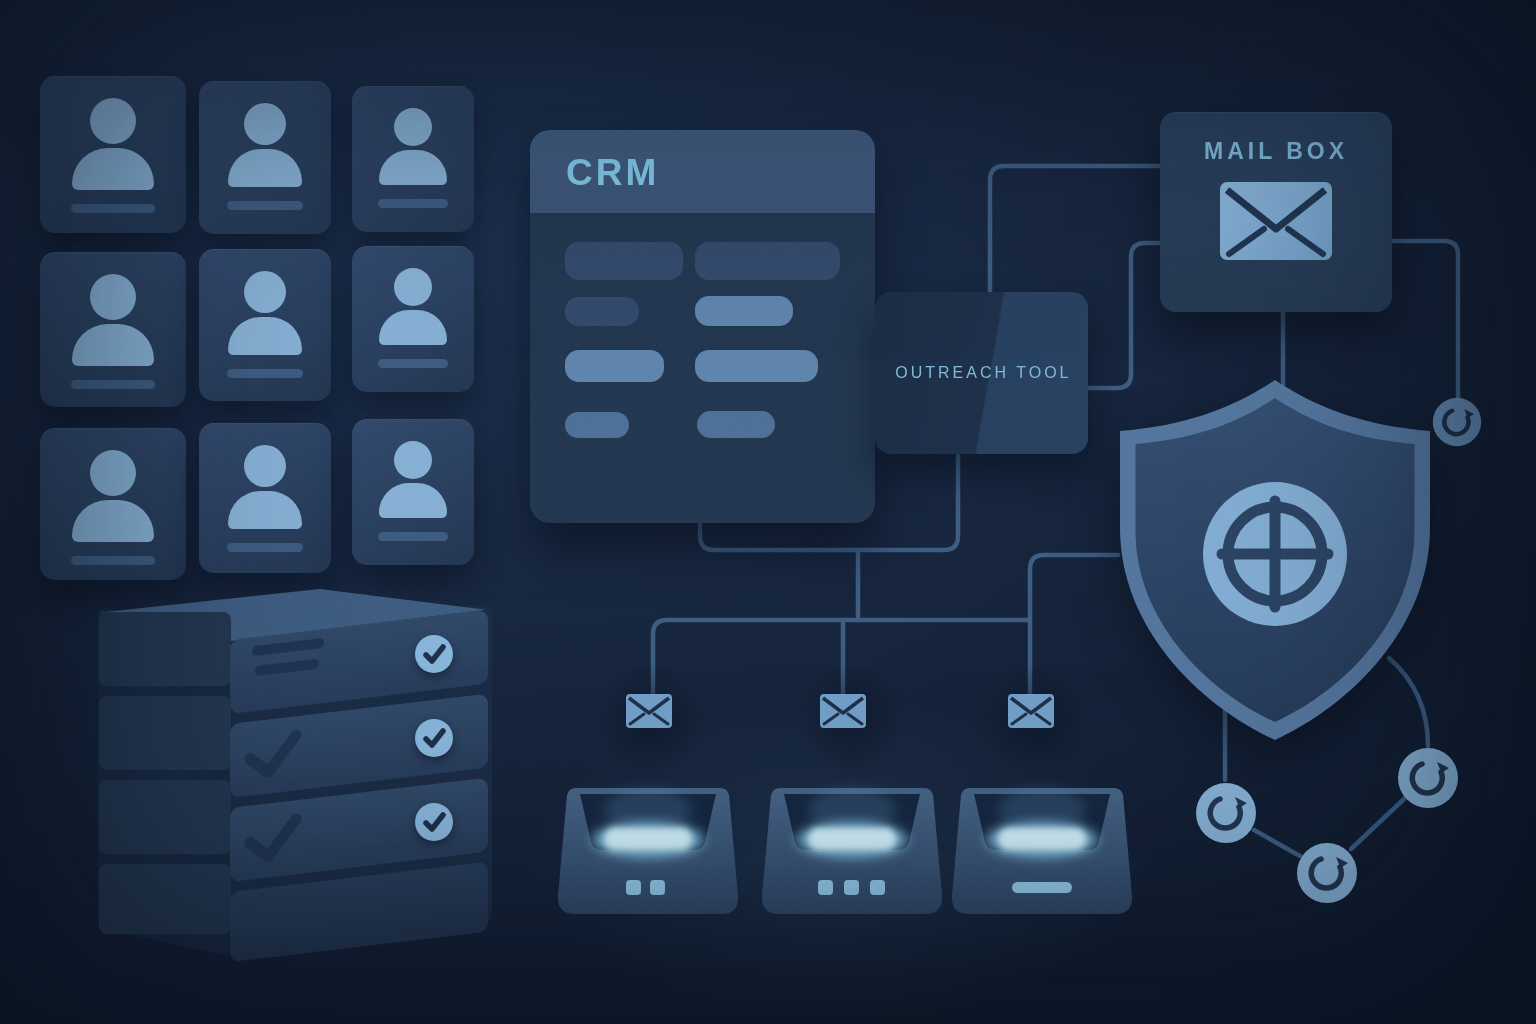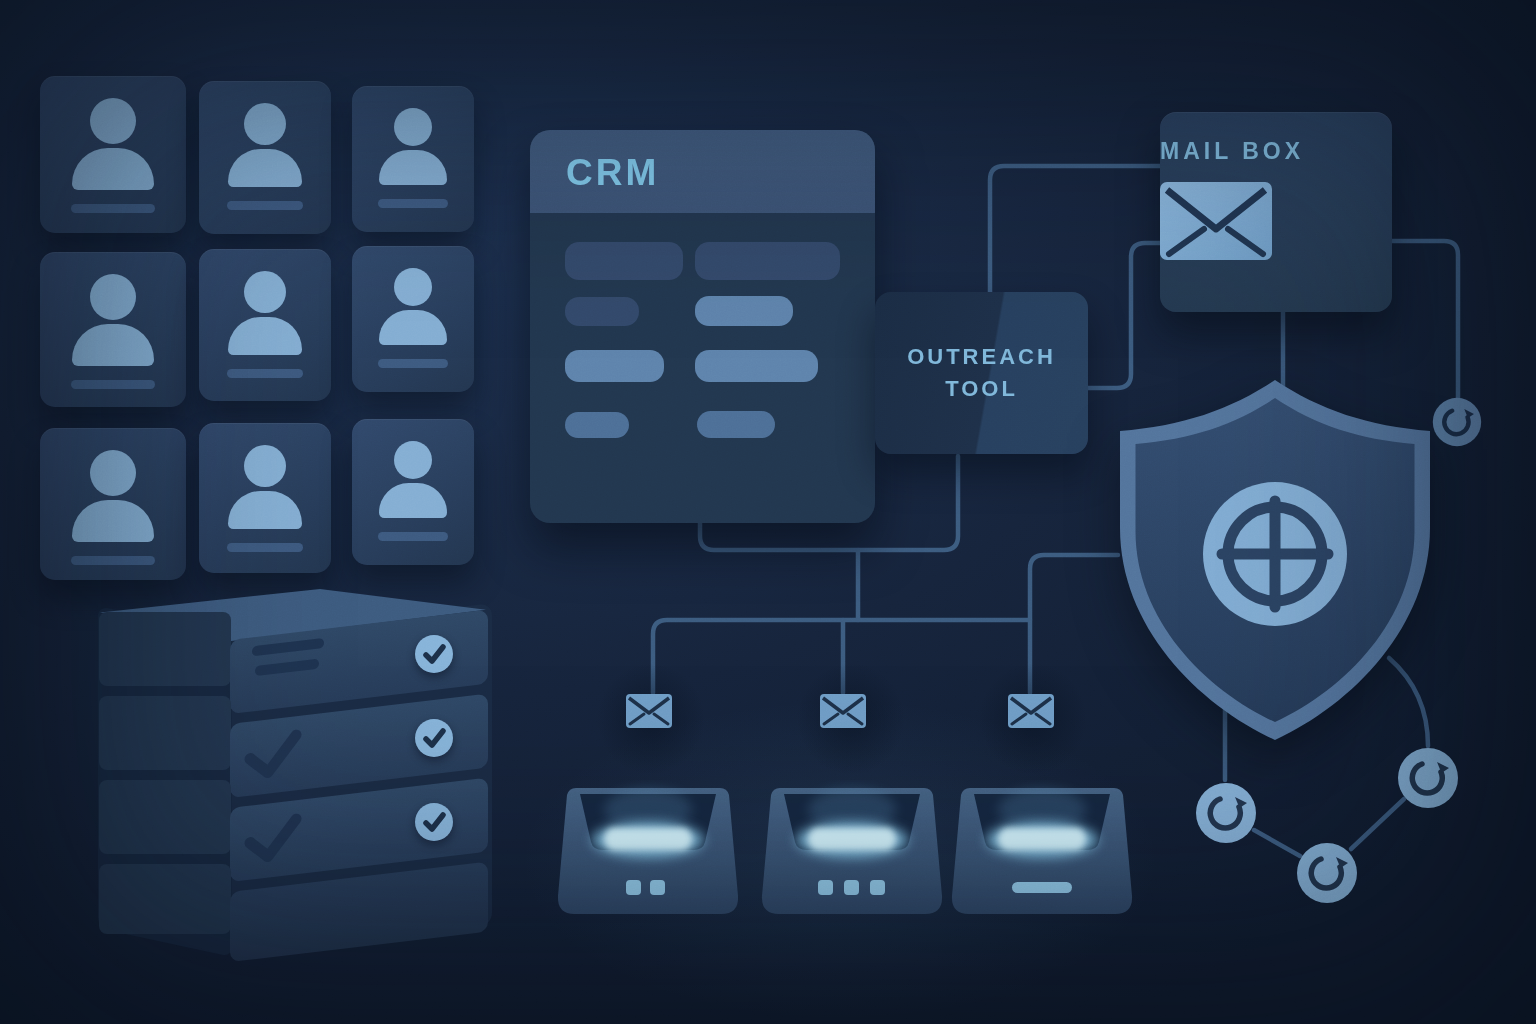--- a/index.html
+++ b/index.html
@@ -41,26 +41,26 @@
   .tone-dark{background:#33496b;}
   .tone-light{background:#5e83ac;}
   .tone-medium{background:#4d6f97;}
   
   #outreach{
     left:875px;top:292px;width:213px;height:162px;border-radius:16px;
     background:linear-gradient(100deg,#1b2d45 0%,#1e3049 53%,#27405f 54%,#28415f 100%);
     box-shadow:0 20px 36px rgba(3,9,20,.45);
     display:flex;align-items:center;justify-content:center;text-align:center;
   }
-  #outreach .lbl{width:180px;font-size:22px;font-weight:700;color:#7fb7da;letter-spacing:3px;line-height:1.45;}
+  #outreach .lbl{width:180px;font-size:16px;font-weight:400;color:#7fb7da;letter-spacing:3px;line-height:1.45;text-align:right;}
   #mailbox{
     left:1160px;top:112px;width:232px;height:200px;border-radius:16px;
     background:linear-gradient(180deg,#2b4261,#243950);
     box-shadow:0 22px 38px rgba(3,9,20,.5), inset 0 1px 0 rgba(255,255,255,.05);
-    display:flex;flex-direction:column;
+    display:flex;flex-direction:column;align-items:center;
   }
   #mailbox .lbl{margin-top:26px;font-size:23px;font-weight:700;color:#7fb9dc;letter-spacing:4px;}
   
   .skF{transform:skewY(-6.7deg);transform-origin:left top;}
   .skL{transform:skewY(12.2deg);transform-origin:left top;}
   .tier{position:absolute;left:230px;width:258px;height:74px;border-radius:10px;
         background:linear-gradient(180deg,#2f4866,#273c59);}
   .tierL{position:absolute;left:99px;width:132px;height:74px;border-radius:8px;background:#22364f;}
   .badge{position:absolute;width:38px;height:38px;border-radius:50%;background:#86b3d9;
          box-shadow:0 4px 8px rgba(4,10,22,.4);display:flex;align-items:center;justify-content:center;}

